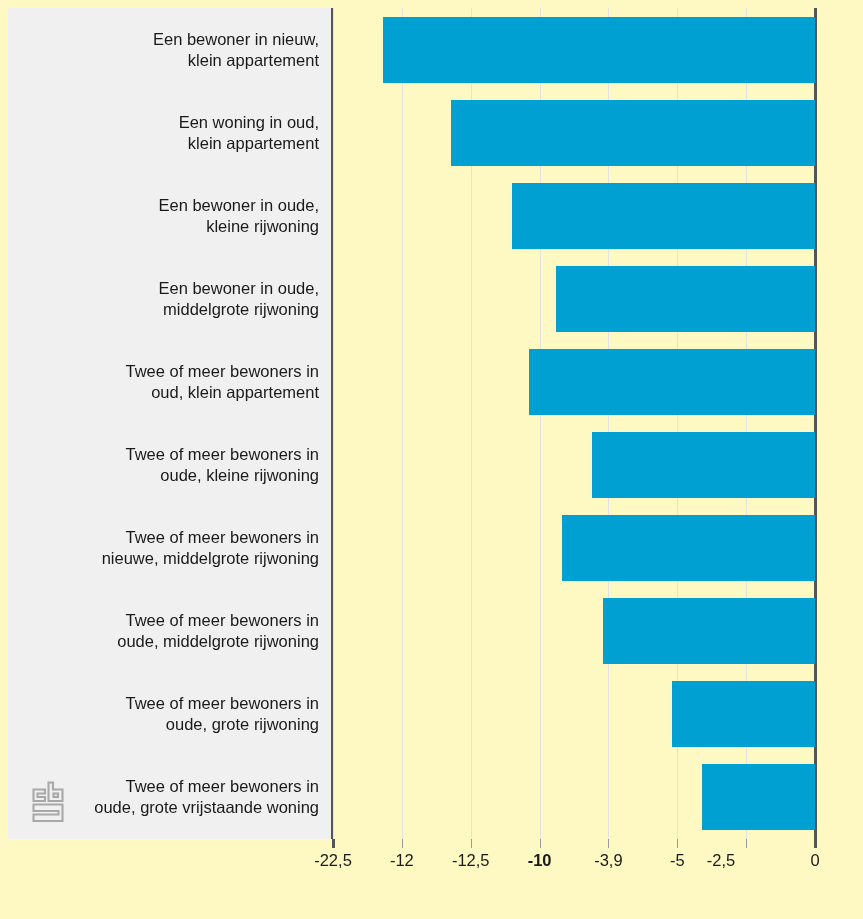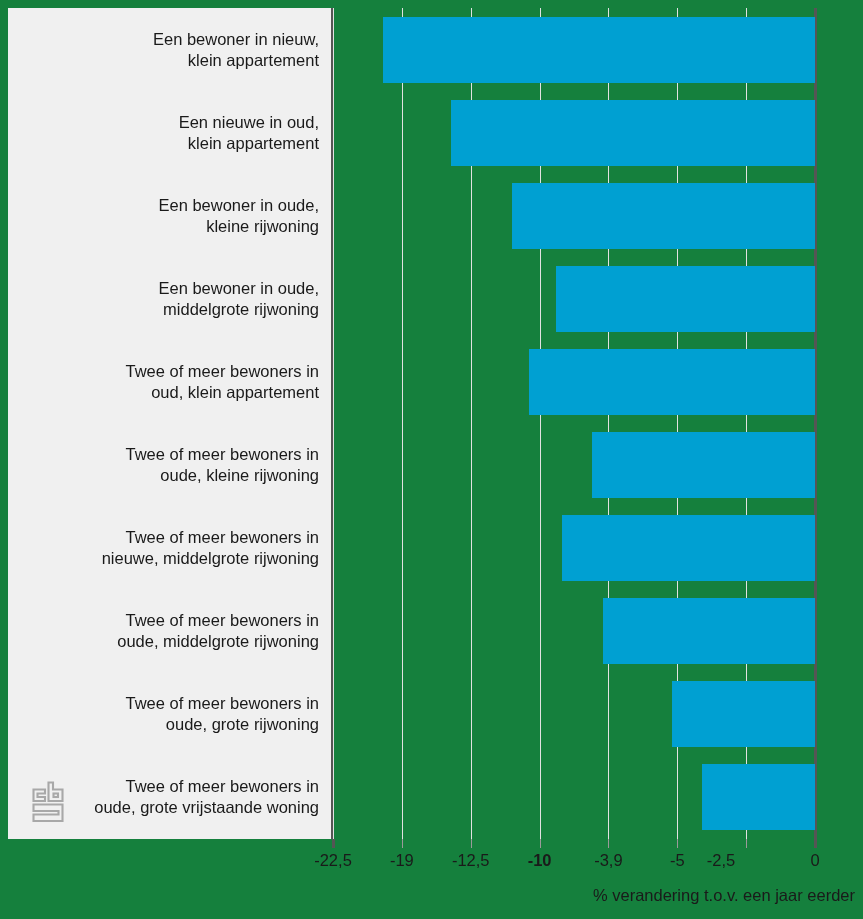--- a/index.html
+++ b/index.html
@@ -6,21 +6,21 @@
   html, body {
     margin: 0;
     padding: 0;
     background: #ffffff;
     font-family: "Liberation Sans", sans-serif;
   }
   #root {
     position: relative;
     width: 863px;
     height: 919px;
-    background: #15803d;
+    background: #fef9c3;
     overflow: hidden;
   }
 
   
   #label-panel {
     position: absolute;
     left: 8px;
     top: 8px;
     width: 325px;
     height: 831px;
@@ -113,21 +113,21 @@
 </style>
 </head>
 <body>
 
 <div id="root">
 
   <div id="label-panel">
 
     <div class="cat-label" style="top: 20.55px;">Een bewoner in nieuw,
 klein appartement</div>
-    <div class="cat-label" style="top: 103.65px;">Een nieuwe in oud,
+    <div class="cat-label" style="top: 103.65px;">Een woning in oud,
 klein appartement</div>
     <div class="cat-label" style="top: 186.75px;">Een bewoner in oude,
 kleine rijwoning</div>
     <div class="cat-label" style="top: 269.85px;">Een bewoner in oude,
 middelgrote rijwoning</div>
     <div class="cat-label" style="top: 352.95px;">Twee of meer bewoners in
 oud, klein appartement</div>
     <div class="cat-label" style="top: 436.05px;">Twee of meer bewoners in
 oude, kleine rijwoning</div>
     <div class="cat-label" style="top: 519.15px;">Twee of meer bewoners in
@@ -202,23 +202,22 @@
       <div class="tickmark" style="left: 68.8571px;"></div>
       <div class="tickmark" style="left: 137.714px;"></div>
       <div class="tickmark" style="left: 206.571px;"></div>
       <div class="tickmark" style="left: 275.429px;"></div>
       <div class="tickmark" style="left: 344.286px;"></div>
       <div class="tickmark" style="left: 413.143px;"></div>
       <div class="tickmark edge" style="left: 481px;"></div>
     </div>
   <div id="axis-ticklabels"></div>
 
-  <div id="axis-title">% verandering t.o.v. een jaar eerder</div>
 
 <div class="ticklabel" style="left: 333px;">-22,5</div>
-    <div class="ticklabel" style="left: 401.857px;">-19</div>
+    <div class="ticklabel" style="left: 401.857px;">-12</div>
     <div class="ticklabel" style="left: 470.714px;">-12,5</div>
     <div class="ticklabel" style="left: 539.571px; font-weight: bold;">-10</div>
     <div class="ticklabel" style="left: 608.429px;">-3,9</div>
     <div class="ticklabel" style="left: 677.286px;">-5</div>
     <div class="ticklabel" style="left: 721px;">-2,5</div>
     <div class="ticklabel" style="left: 815px;">0</div>
   </div>
 
 </body></html>

